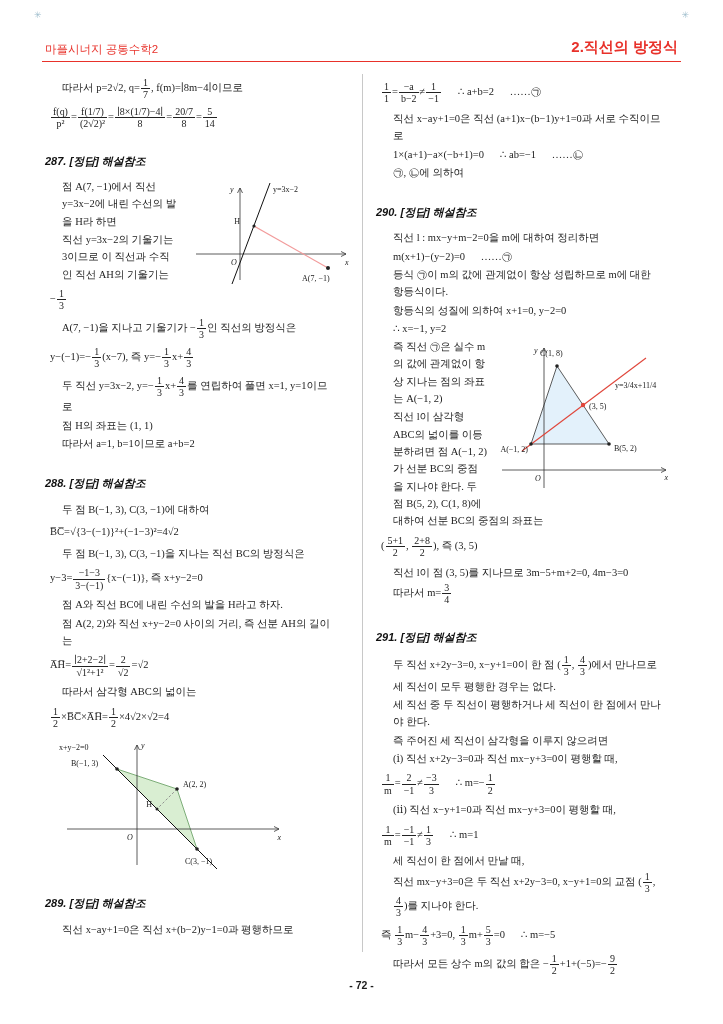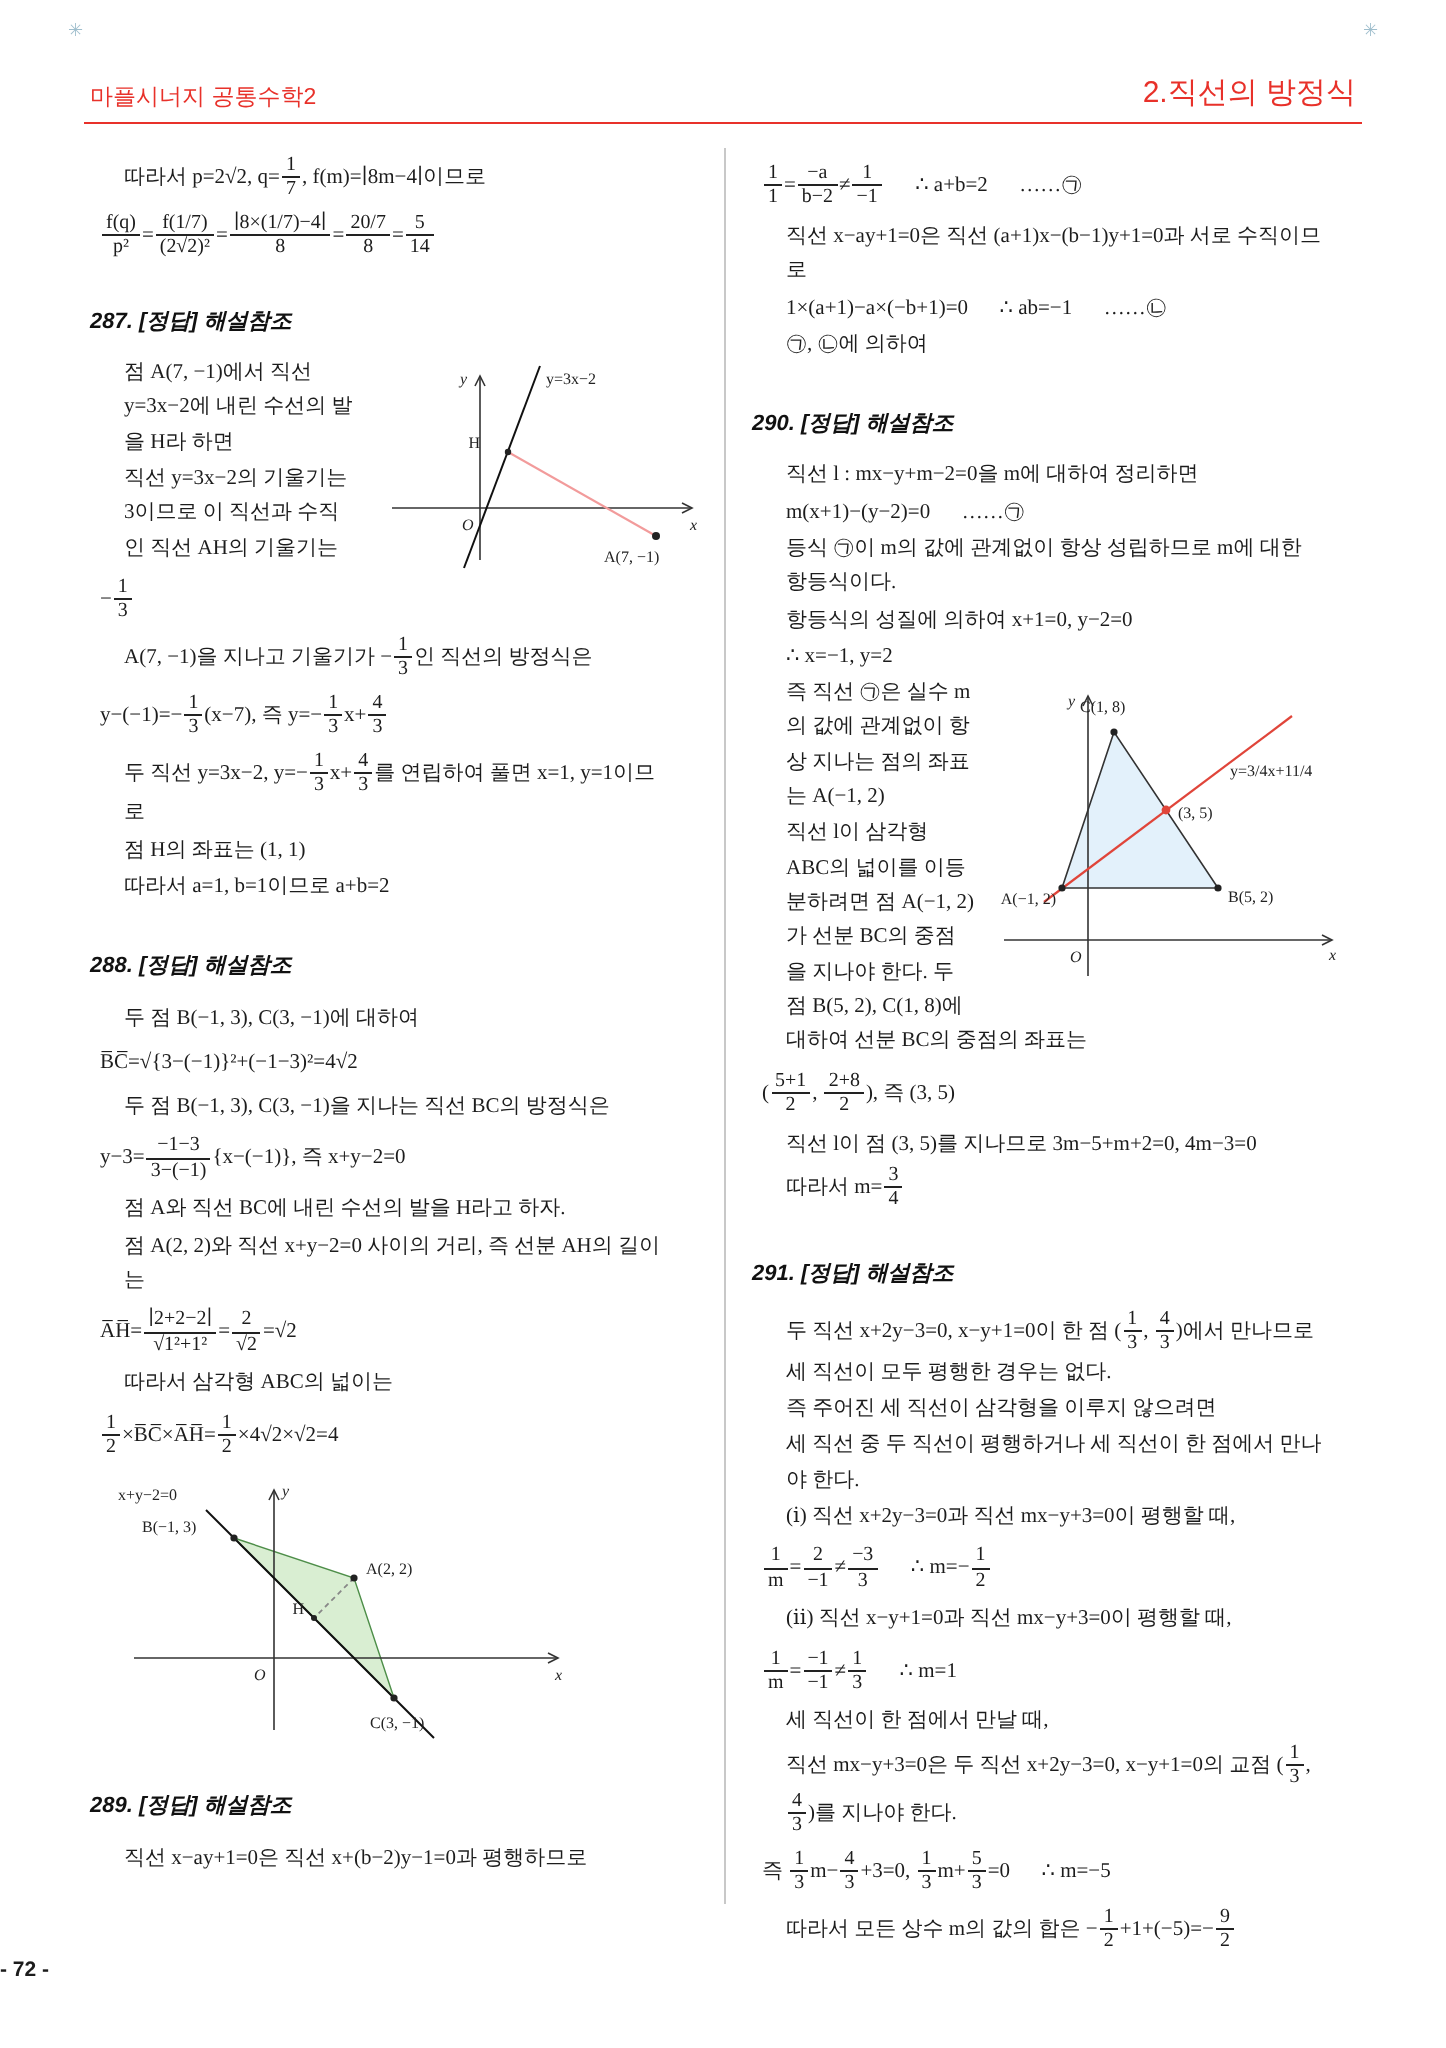--- a/index.html
+++ b/index.html
@@ -3,21 +3,21 @@
 <meta charset="utf-8">
 <style>
   html,body{margin:0;padding:0;background:#ffffff;}
   .page{position:relative;width:723px;height:1024px;background:#fff;overflow:hidden;
         font-family:"Liberation Serif","DejaVu Serif",serif;color:#1c1c1c;
         font-size:10.5px;line-height:1.65;}
   .mark{position:absolute;top:8px;color:#9fbecd;font-size:9px;}
   .mark-l{left:34px;} .mark-r{right:34px;}
   .h-left{position:absolute;left:45px;top:40px;color:#e8312a;font-weight:normal;font-size:11.5px;
           font-family:"Liberation Sans","DejaVu Sans",sans-serif;}
-  .h-right{position:absolute;right:45px;top:35px;color:#e8312a;font-weight:normal;font-size:15px;
+  .h-right{position:absolute;right:45px;top:35px;color:#e8312a;font-weight:bold;font-size:15px;
            font-family:"Liberation Sans","DejaVu Sans",sans-serif;}
   .rule{position:absolute;left:42px;right:42px;top:61px;border-top:1.6px solid #e8312a;}
   .divider{position:absolute;left:362px;top:74px;height:878px;width:1px;background:#c8c8c8;}
   .col{position:absolute;top:76px;}
   .col-left{left:45px;width:308px;}
   .col-right{left:376px;width:303px;}
   h3{font-family:"Liberation Sans","DejaVu Sans",sans-serif;font-size:11px;color:#111;
      margin:22px 0 8px 0;clear:both;font-style:italic;}
   .block{margin:0;}
   .ln{white-space:pre-wrap;margin:1px 17px;}
@@ -25,21 +25,21 @@
   .fr{display:inline-flex;flex-direction:column;text-align:center;vertical-align:middle;
       line-height:1.15;margin:0 1px;font-size:0.95em;}
   .nu{display:block;border-bottom:0.9px solid #222;padding:0 2px;}
   .de{display:block;padding:0 2px;}
   .dg{shape-rendering:geometricPrecision;}
   .dg text{font-size:8px;fill:#222;font-family:"Liberation Serif","DejaVu Serif",serif;}
   .dg text.it{font-style:italic;}
   .dg287{float:right;margin:2px 0 6px 8px;}
   .dg288{display:block;margin:8px 0 2px 12px;}
   .dg290{float:right;margin:2px 0 6px 6px;}
-  .footer{position:absolute;bottom:30px;left:0;right:0;text-align:left;font-weight:bold;
+  .footer{position:absolute;bottom:30px;left:0;right:0;text-align:center;font-weight:bold;
           font-size:10.5px;font-family:"Liberation Sans","DejaVu Sans",sans-serif;}
 </style>
 </head>
 <body>
 
 <div class="page">
   <span class="mark mark-l">✳</span>
   <span class="mark mark-r">✳</span>
 
   <div class="h-left">마플시너지  공통수학2</div>
@@ -176,22 +176,22 @@
           <div class="ln m">(<span class="fr"><span class="nu">5+1</span><span class="de">2</span></span>, <span class="fr"><span class="nu">2+8</span><span class="de">2</span></span>), 즉 (3, 5)</div>
           <div class="ln t">직선 l이 점 (3, 5)를 지나므로 3m−5+m+2=0, 4m−3=0</div>
           <div class="ln t">따라서 m=<span class="fr"><span class="nu">3</span><span class="de">4</span></span></div>
         </div>
     </section>
 
     <section class="block">
       <h3>291. [정답] 해설참조</h3>
       <div>
           <div class="ln t">두 직선 x+2y−3=0, x−y+1=0이 한 점 (<span class="fr"><span class="nu">1</span><span class="de">3</span></span>, <span class="fr"><span class="nu">4</span><span class="de">3</span></span>)에서 만나므로 세 직선이 모두 평행한 경우는 없다.</div>
+          <div class="ln t">세 직선 중 두 직선이 평행하거나 세 직선이 한 점에서 만나야 한다.</div>
           <div class="ln t">즉 주어진 세 직선이 삼각형을 이루지 않으려면</div>
-          <div class="ln t">세 직선 중 두 직선이 평행하거나 세 직선이 한 점에서 만나야 한다.</div>
           <div class="ln t">(ⅰ) 직선 x+2y−3=0과 직선 mx−y+3=0이 평행할 때,</div>
           <div class="ln m"><span class="fr"><span class="nu">1</span><span class="de">m</span></span>=<span class="fr"><span class="nu">2</span><span class="de">−1</span></span>≠<span class="fr"><span class="nu">−3</span><span class="de">3</span></span>      ∴ m=−<span class="fr"><span class="nu">1</span><span class="de">2</span></span></div>
           <div class="ln t">(ⅱ) 직선 x−y+1=0과 직선 mx−y+3=0이 평행할 때,</div>
           <div class="ln m"><span class="fr"><span class="nu">1</span><span class="de">m</span></span>=<span class="fr"><span class="nu">−1</span><span class="de">−1</span></span>≠<span class="fr"><span class="nu">1</span><span class="de">3</span></span>      ∴ m=1</div>
           <div class="ln t">세 직선이 한 점에서 만날 때,</div>
           <div class="ln t">직선 mx−y+3=0은 두 직선 x+2y−3=0, x−y+1=0의 교점 (<span class="fr"><span class="nu">1</span><span class="de">3</span></span>, <span class="fr"><span class="nu">4</span><span class="de">3</span></span>)를 지나야 한다.</div>
           <div class="ln m">즉 <span class="fr"><span class="nu">1</span><span class="de">3</span></span>m−<span class="fr"><span class="nu">4</span><span class="de">3</span></span>+3=0, <span class="fr"><span class="nu">1</span><span class="de">3</span></span>m+<span class="fr"><span class="nu">5</span><span class="de">3</span></span>=0      ∴ m=−5</div>
           <div class="ln t">따라서 모든 상수 m의 값의 합은 −<span class="fr"><span class="nu">1</span><span class="de">2</span></span>+1+(−5)=−<span class="fr"><span class="nu">9</span><span class="de">2</span></span></div>
         </div>
     </section>

